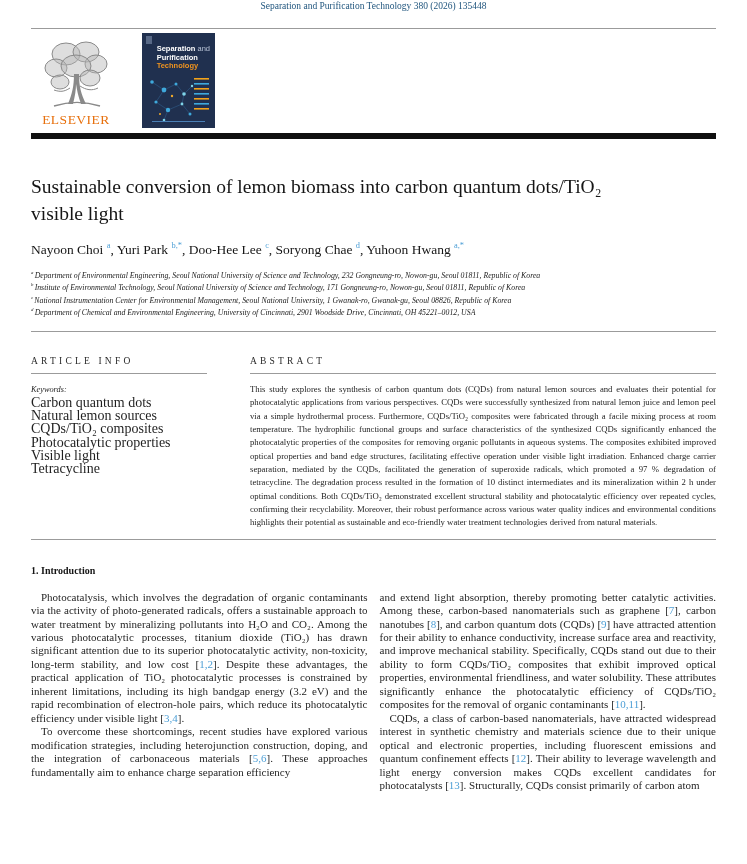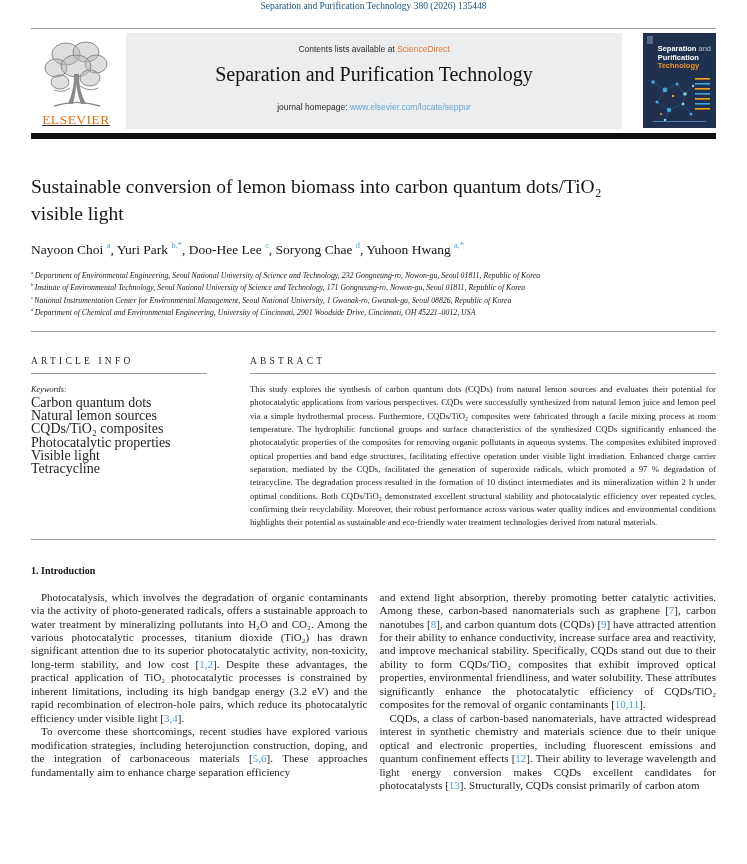--- a/index.html
+++ b/index.html
@@ -11,21 +11,21 @@
   }
   .content { padding:0 31px; }
 
   
   .citation-line { text-align:center; font-size:9.5px; line-height:12px; color:#21567e; }
   .rule { border-top:1px solid #9b9b9b; }
   .top-rule { margin-top:16px; }
 
   
   .header-row { display:flex; margin-top:4px; height:96px; }
-  .logo-block { width:90px; display:flex; flex-direction:column; align-items:center; justify-content:flex-end; padding-bottom:1px;text-decoration:underline; }
+  .logo-block { width:90px; display:flex; flex-direction:column; align-items:center; justify-content:flex-end; padding-bottom:1px; }
   .logo-block svg { display:block; }
   .elsevier-word { font-size:13.5px; letter-spacing:0.5px; color:#e7700d; font-family:"Liberation Serif",serif; }
   .header-mid { flex:1; background:#ecedef; margin-left:5px; text-align:center; padding-top:11px; }
   .contents-line, .homepage-line { font-family:"Liberation Sans","DejaVu Sans",sans-serif; font-size:8.5px; color:#2b2b2b; }
   .sd-link { color:#e8762d; }
   .journal-title { font-size:20px; color:#111; margin-top:9px; }
   .homepage-line { margin-top:16px; }
   .hp-link { color:#64a6d4; }
   .cover-thumb { width:73px; height:95px; margin-left:21px; background:#20304f; position:relative; overflow:hidden; }
   .cover-mark { position:absolute; top:3px; left:4px; width:6px; height:8px; background:#8fa2c0; opacity:.5; }
@@ -86,25 +86,20 @@
               <ellipse cx="20" cy="44" rx="9" ry="7"></ellipse>
             </g>
             <path d="M34 36 C34 48 32 56 28 66 L33 66 C35 58 36 52 36 46 C37 52 38 58 41 66 L46 66 C41 56 39 48 39 36 Z" fill="#8a8a8a" stroke="none"></path>
             <path d="M14 68 C30 63 44 63 60 68" stroke="#8a8a8a" fill="none" stroke-width="1.4"></path>
             <path d="M30 50 C24 54 20 54 14 52 M40 48 C46 52 52 53 58 50" stroke="#8a8a8a" fill="none" stroke-width="1"></path>
           </svg>
         </span>
         <div class="elsevier-word">ELSEVIER</div>
       </div>
 
-      <div class="header-mid">
-        <div class="contents-line"><span>Contents lists available at </span><span class="sd-link">ScienceDirect</span></div>
-        <div class="journal-title">Separation and Purification Technology</div>
-        <div class="homepage-line"><span>journal homepage: </span><span class="hp-link">www.elsevier.com/locate/seppur</span></div>
-      </div>
 
       <div class="cover-thumb">
         <div class="cover-mark"></div>
         <div class="cover-text">
           <div><span>Separation</span><span class="cover-and"> and</span></div>
           <div>Purification</div>
           <div class="cover-tech">Technology</div>
         </div>
         <span class="cover-art">
           <svg width="73" height="52" viewBox="0 0 73 52">

